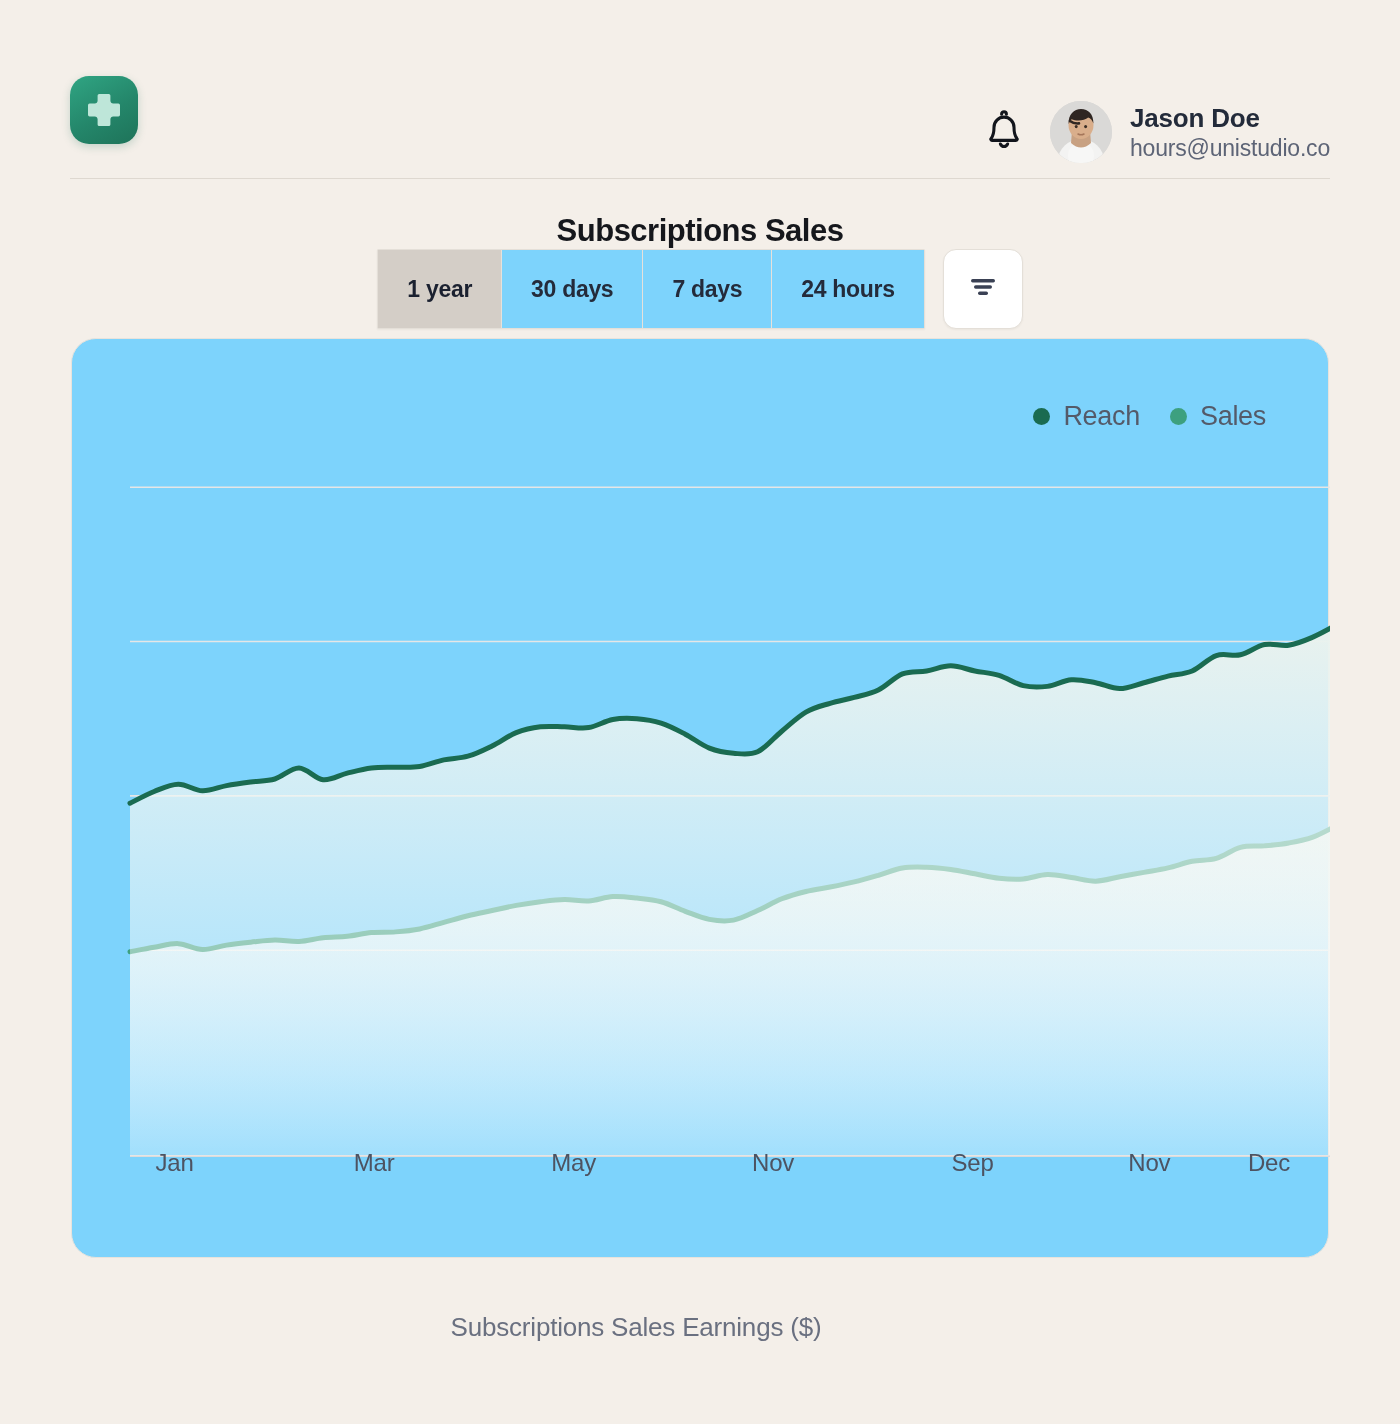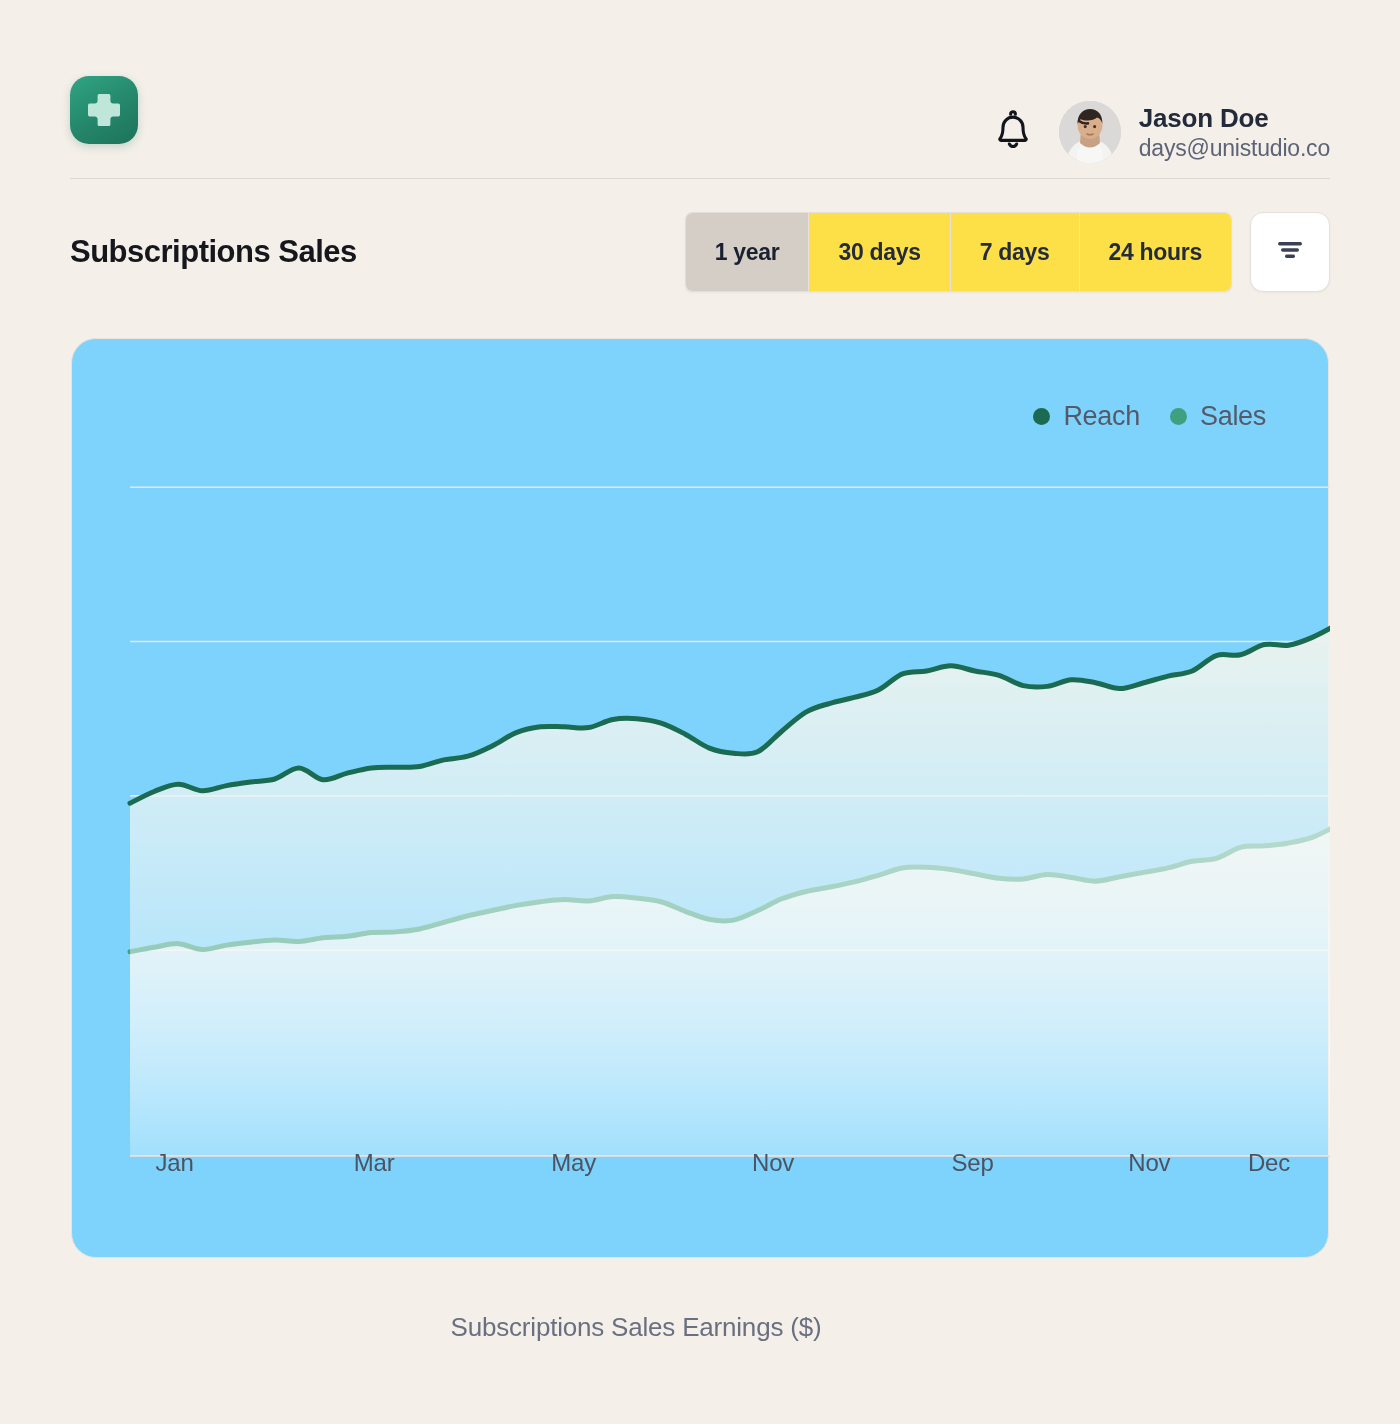--- a/index.html
+++ b/index.html
@@ -97,52 +97,53 @@
   
   .titlebar {
     position: absolute;
     left: 70px;
     top: 213px;
     width: 1260px;
     height: 78px;
     display: flex;
     align-items: center;
     justify-content: space-between;
+    flex-direction: column;
   }
   .page-title {
     font-size: 31px;
     font-weight: 700;
     color: #15171C;
     letter-spacing: -0.5px;
   }
   .controls {
     display: flex;
     align-items: center;
     gap: 18px;
   }
   .segmented {
     display: flex;
     align-items: stretch;
     height: 78px;
-    border-radius: 7px;
+    border-radius: 1px;
     overflow: hidden;
     background: #FFFFFF;
     border: 1px solid #E4DFD8;
     box-shadow: 0 1px 2px rgba(60,50,40,0.05);
   }
   .seg-item {
     display: flex;
     align-items: center;
     justify-content: center;
     padding: 0 29px;
     font-size: 23px;
     font-weight: 700;
     color: #242B3B;
     letter-spacing: -0.3px;
-    background: #fde047;
+    background: #7dd3fc;
     border-right: 1px solid #E6E1DA;
     cursor: pointer;
     white-space: nowrap;
   }
   .seg-item:last-child { border-right: none; }
   .seg-item.active {
     background: #D4CEC7;
     color: #1B2130;
   }
   .filter-btn {
@@ -264,21 +265,21 @@
           <ellipse cx="31" cy="24" rx="12.5" ry="14" fill="#D9AE8B"></ellipse>
           <path d="M18.6 23 C18.2 13.4 24 8 31 8 C38.4 8 43.6 13.2 43.4 22.6 C42.2 19.4 40.6 17.4 38.2 16.6 C34.4 19.8 26.6 20.6 21.6 18.2 C20.4 19.4 19.4 21 18.6 23 Z" fill="#2F2622"></path>
           <path d="M20 20 q4 3 9 2.4" stroke="#2F2622" stroke-width="2.6" fill="none" stroke-linecap="round"></path>
           <ellipse cx="26.2" cy="25.6" rx="1.5" ry="1.7" fill="#3B2E26"></ellipse>
           <ellipse cx="35.6" cy="25.6" rx="1.5" ry="1.7" fill="#3B2E26"></ellipse>
           <path d="M28 33 q3 1.6 6 0" stroke="#A5765A" stroke-width="1.5" fill="none" stroke-linecap="round"></path>
         </svg>
       </div>
       <div class="user-text">
         <div class="user-name">Jason Doe</div>
-        <div class="user-mail">days@unistudio.co</div>
+        <div class="user-mail">hours@unistudio.co</div>
       </div>
     </div>
 
   </div>
 </div>
 
 <div class="divider"></div>
 
 <div class="titlebar">
   <div class="page-title">Subscriptions Sales</div>

